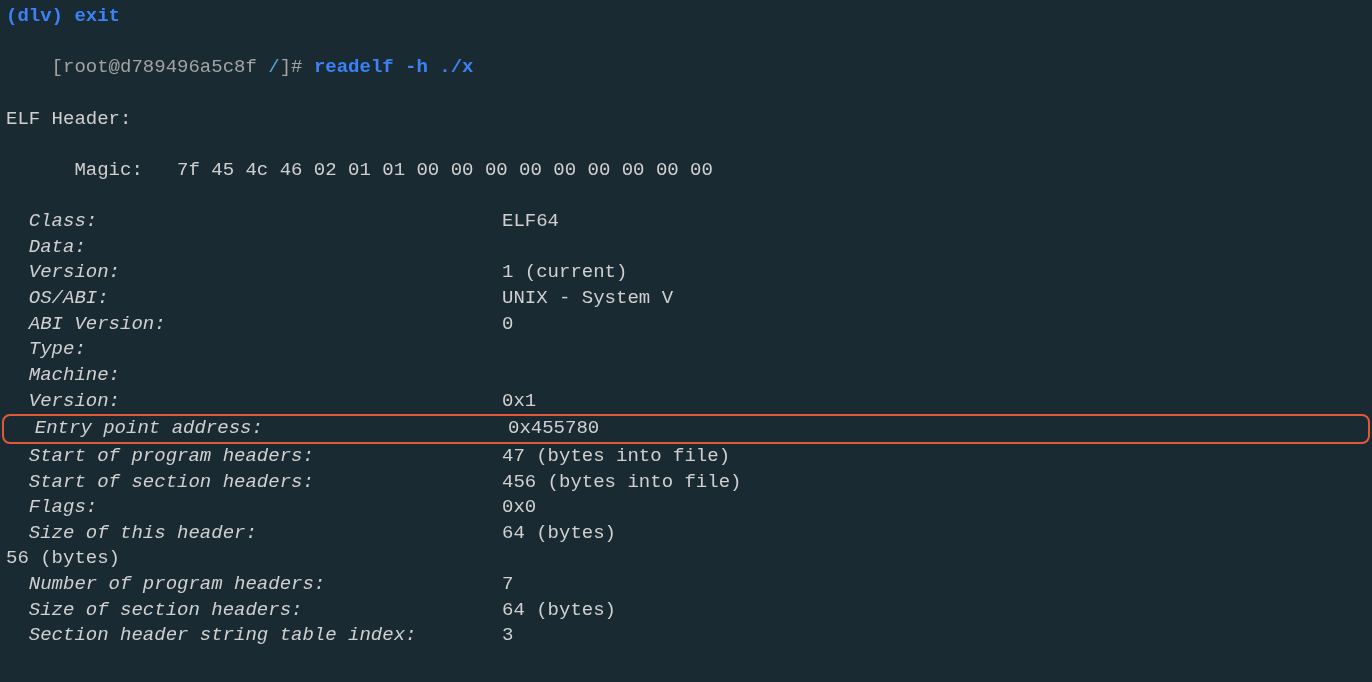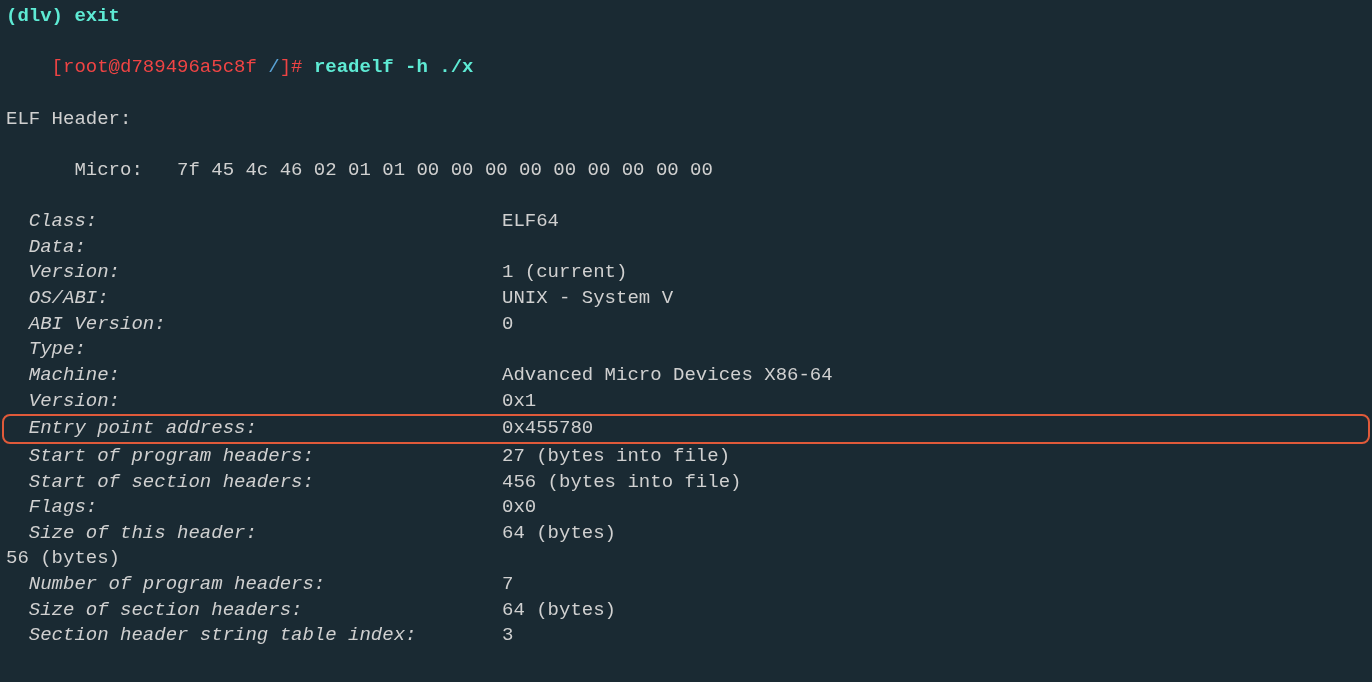--- a/index.html
+++ b/index.html
@@ -8,50 +8,50 @@
     color: #d0d0d0;
     font-family: 'Consolas', 'Monaco', 'Courier New', monospace;
     font-size: 19px;
     line-height: 1.35;
     padding: 4px 6px;
     width: 1372px;
     height: 682px;
     overflow: hidden;
   }
   .line { white-space: pre; }
-  .prompt-user { color: #ef4444; }
+  .prompt-user { color: #a3a3a3; }
   .prompt-path { color: #5aa3d6; }
-  .bold-white { color: #5eead4; font-weight: bold; }
+  .bold-white { color: #3b82f6; font-weight: bold; }
   .red-hl {
     border: 2px solid #e05a3a;
     border-radius: 8px;
     margin-left: -4px;
     margin-right: -4px;
-    padding-left: 2px;
+    padding-left: 8px;
     padding-right: 2px;
   }
   .kv-row { display: flex; }
   .kv-label { display: inline-block; width: 496px; white-space: pre; font-style: italic; }
   .kv-value { white-space: pre; }
 </style>
 </head>
 <body>
 
 <div>
 
   <div class="line bold-white">(dlv) exit</div>
 
   <div class="line">
     <span class="prompt-user">[root@d789496a5c8f </span><span class="prompt-path">/</span><span class="prompt-user">]# </span><span class="bold-white">readelf -h ./x</span>
   </div>
 
   <div class="line">ELF Header:</div>
 
   <div class="line">
-    <span>  Micro:   </span><span>7f 45 4c 46 02 01 01 00 00 00 00 00 00 00 00 00 </span>
+    <span>  Magic:   </span><span>7f 45 4c 46 02 01 01 00 00 00 00 00 00 00 00 00 </span>
   </div>
 
   <div id="elf-rows-1">
       <div class="kv-row">
         <span class="kv-label">  Class:</span>
         <span class="kv-value">ELF64</span>
       </div>
       <div class="kv-row">
         <span class="kv-label">  Data:</span>
       </div>
@@ -65,39 +65,38 @@
       </div>
       <div class="kv-row">
         <span class="kv-label">  ABI Version:</span>
         <span class="kv-value">0</span>
       </div>
       <div class="kv-row">
         <span class="kv-label">  Type:</span>
       </div>
       <div class="kv-row">
         <span class="kv-label">  Machine:</span>
-        <span class="kv-value">Advanced Micro Devices X86-64</span>
       </div>
       <div class="kv-row">
         <span class="kv-label">  Version:</span>
         <span class="kv-value">0x1</span>
       </div>
     </div>
 
   <div class="red-hl">
     <div class="kv-row">
       <span class="kv-label">  Entry point address:</span>
         <span class="kv-value">0x455780</span>
     </div>
   </div>
 
   <div id="elf-rows-2">
       <div class="kv-row">
         <span class="kv-label">  Start of program headers:</span>
-        <span class="kv-value">27 (bytes into file)</span>
+        <span class="kv-value">47 (bytes into file)</span>
       </div>
       <div class="kv-row">
         <span class="kv-label">  Start of section headers:</span>
         <span class="kv-value">456 (bytes into file)</span>
       </div>
       <div class="kv-row">
         <span class="kv-label">  Flags:</span>
         <span class="kv-value">0x0</span>
       </div>
       <div class="kv-row">

